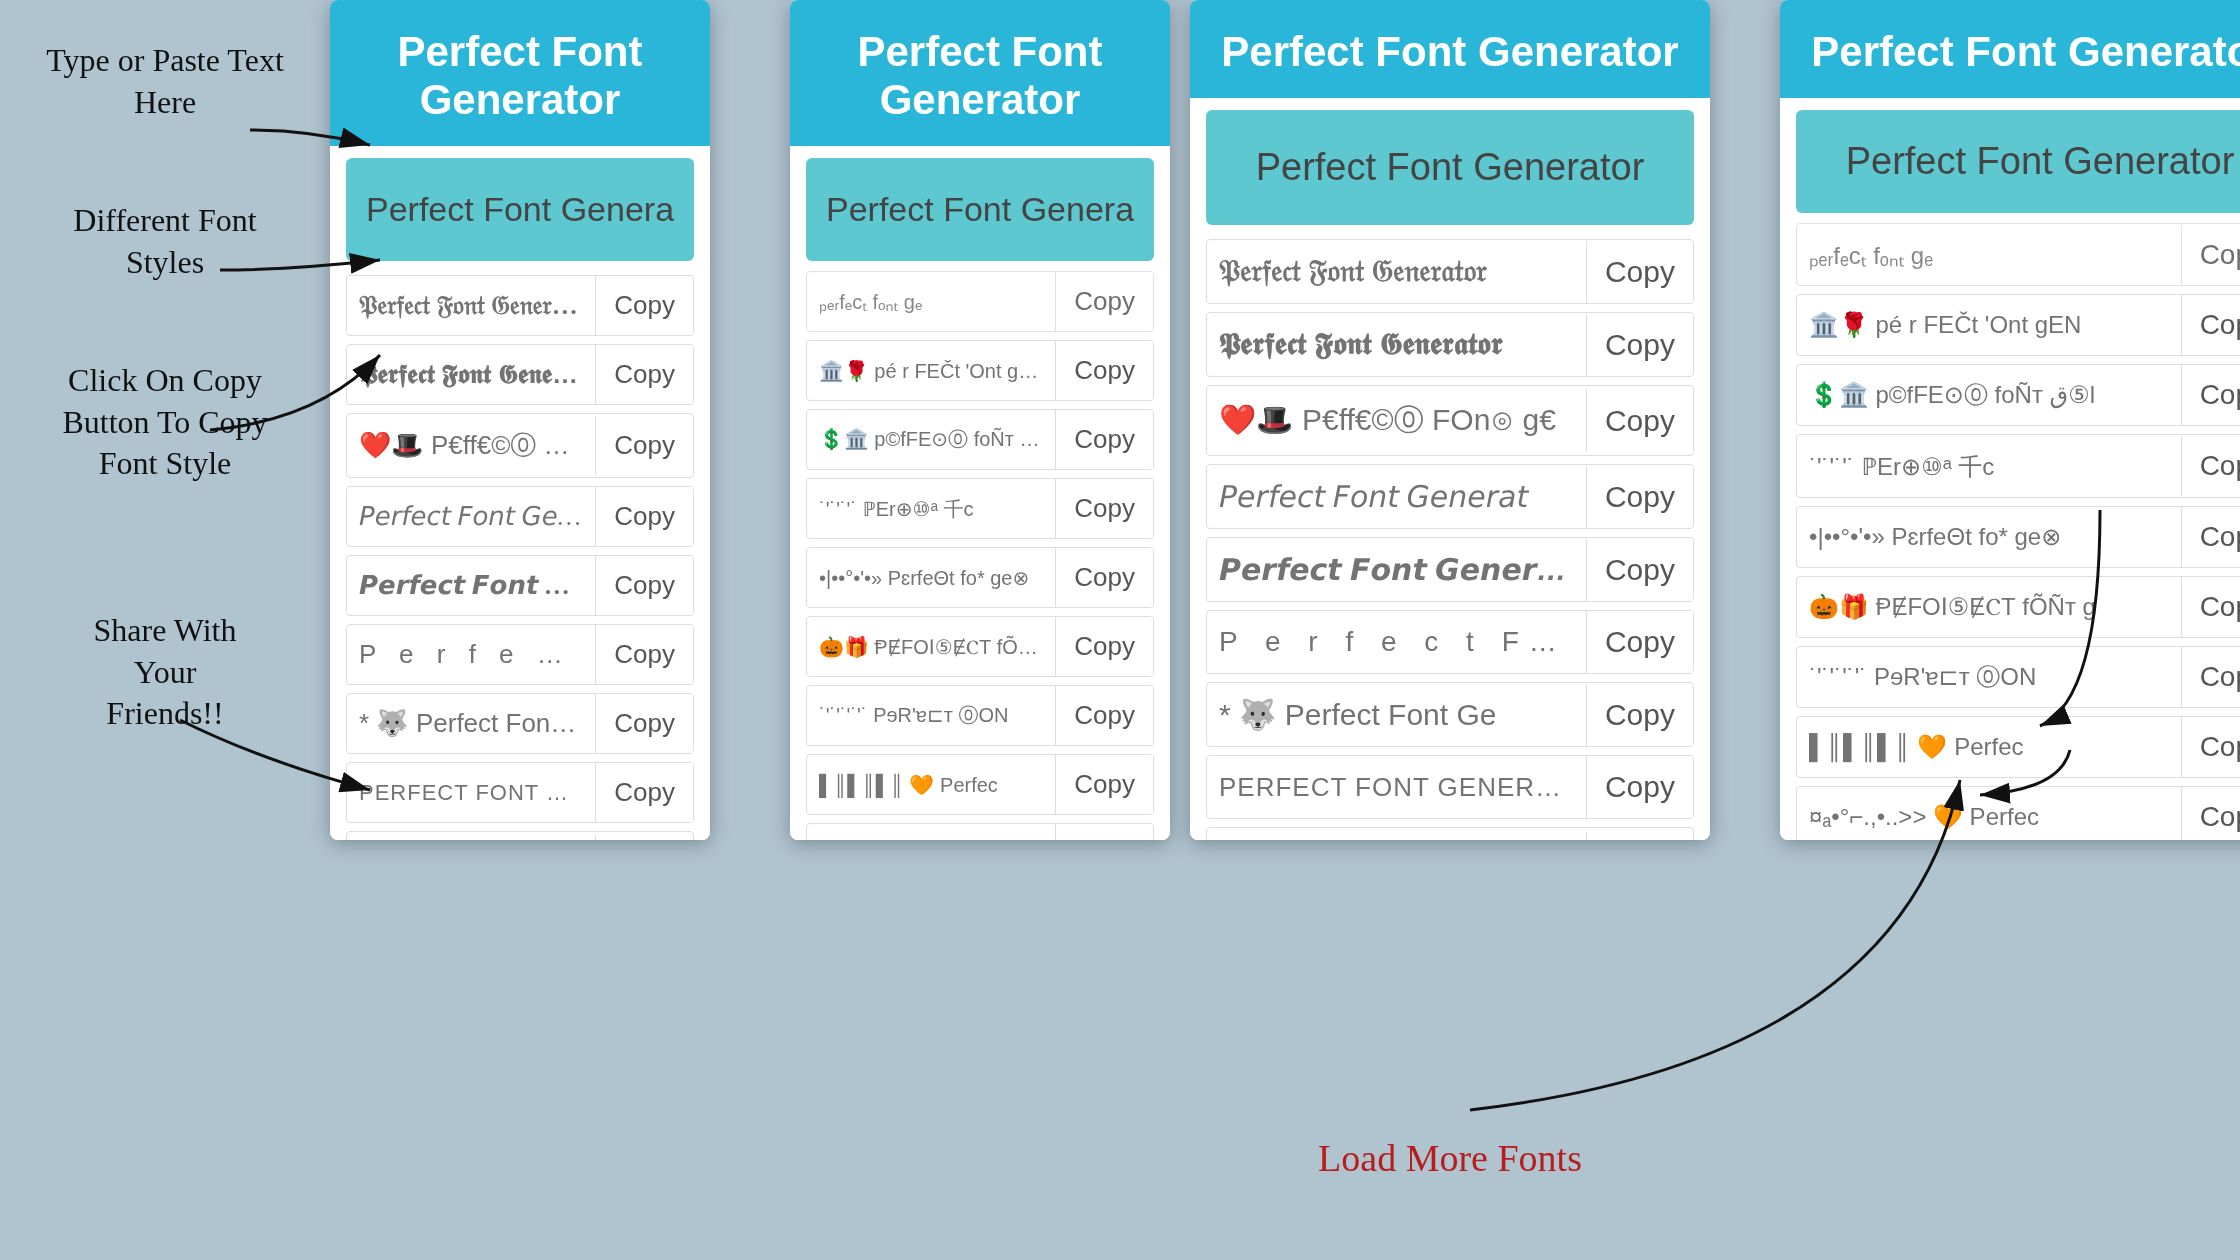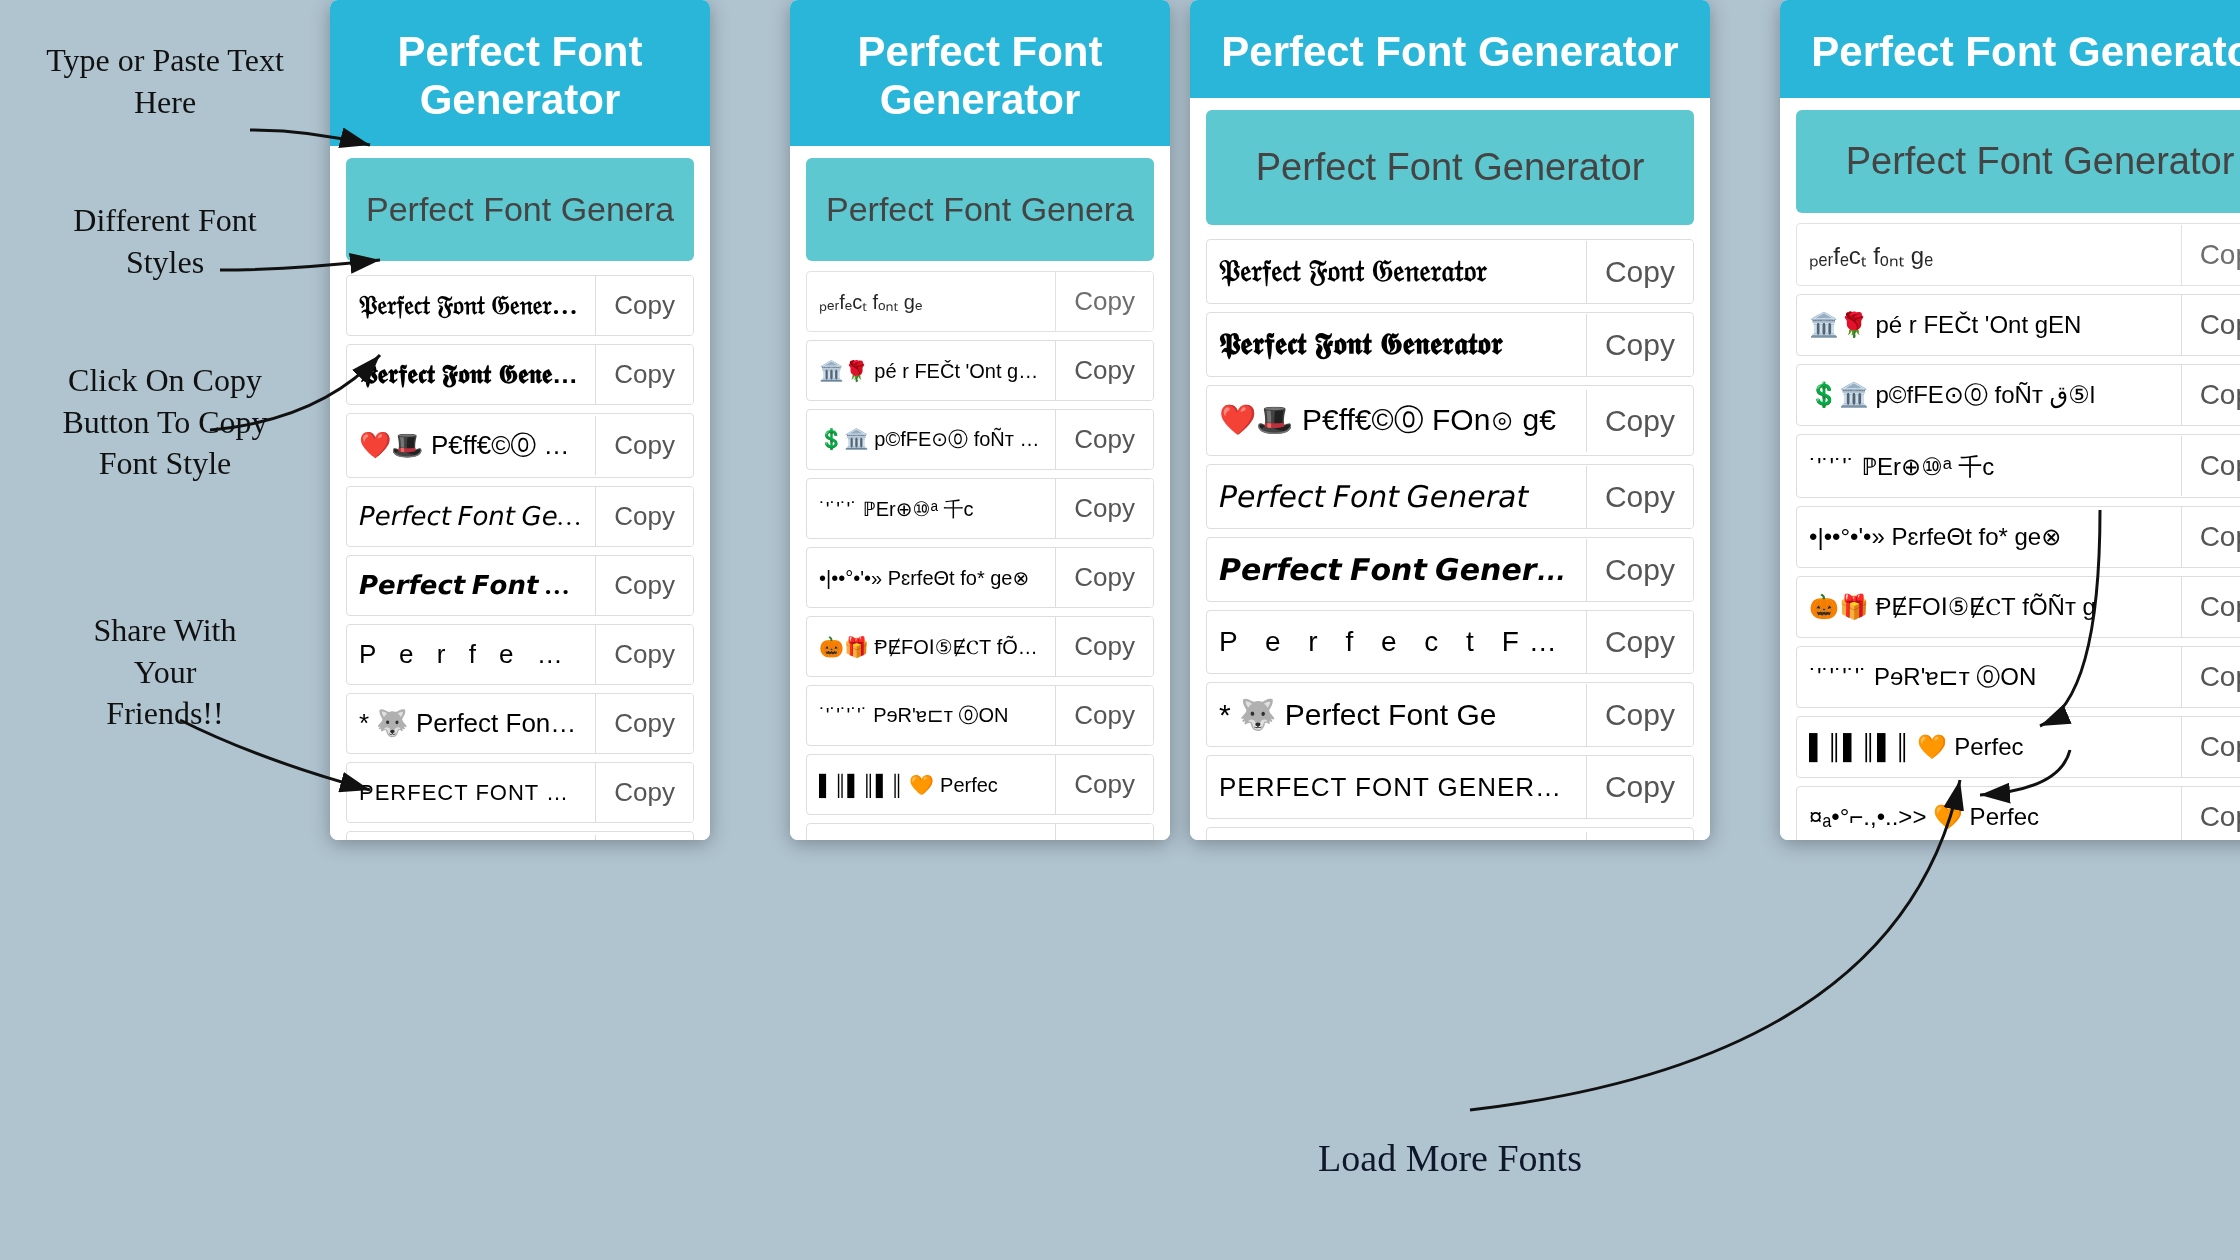--- a/index.html
+++ b/index.html
@@ -78,21 +78,21 @@
       border-radius: 4px;
       margin-bottom: 8px;
       background: white;
       overflow: hidden;
     }
 
     .font-text {
       flex: 1;
       padding: 14px 12px;
       font-size: 26px;
-      color: #000000;
+      color: #737373;
       white-space: nowrap;
       overflow: hidden;
       text-overflow: ellipsis;
     }
 
     .copy-btn {
       background: white;
       border: none;
       border-left: 1px solid #ddd;
       padding: 14px 18px;
@@ -352,14 +352,14 @@
   <path d="M 180 720 Q 260 760 370 790" stroke="#111" stroke-width="3" fill="none" marker-end="url(#arrowhead)"></path>
 
   <path d="M 2100 510 Q 2100 700 2040 726" stroke="#111" stroke-width="3" fill="none" marker-end="url(#arrowhead)"></path>
 
   <path d="M 2070 750 Q 2060 790 1980 795" stroke="#111" stroke-width="3" fill="none" marker-end="url(#arrowhead)"></path>
 
   <path d="M 1470 1110 Q 1900 1060 1960 780" stroke="#111" stroke-width="3" fill="none" marker-end="url(#arrowhead)"></path>
 </svg>
 
 <div style="position:absolute; bottom: 80px; left: 1190px; width: 520px; text-align:center;" data-interactable="false">
-  <span style="font-family: 'Segoe Script', 'Comic Sans MS', cursive; font-size:38px; color:#0f172a;">Load More Fonts</span>
+  <span style="font-family: 'Segoe Script', 'Comic Sans MS', cursive; font-size:38px; color:#b91c1c;">Load More Fonts</span>
 </div>
 
 </body></html>

